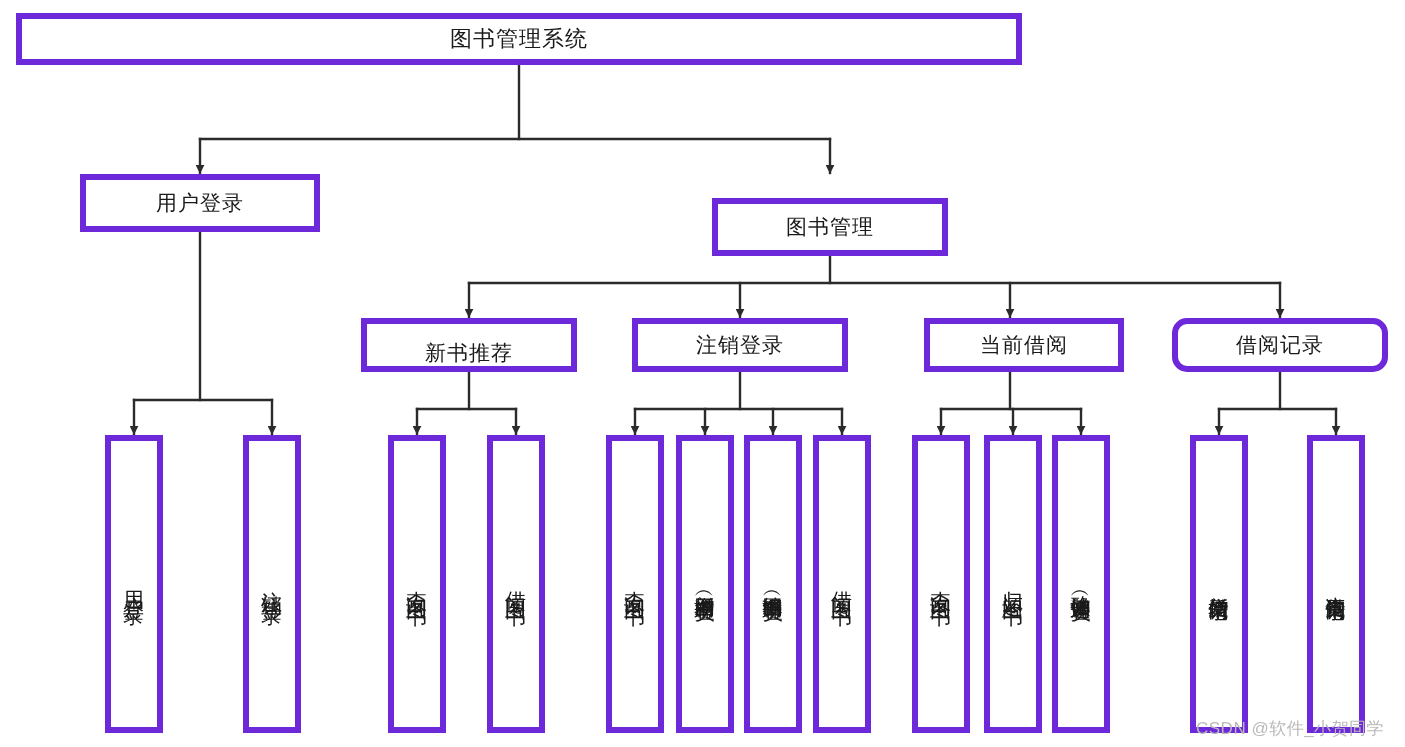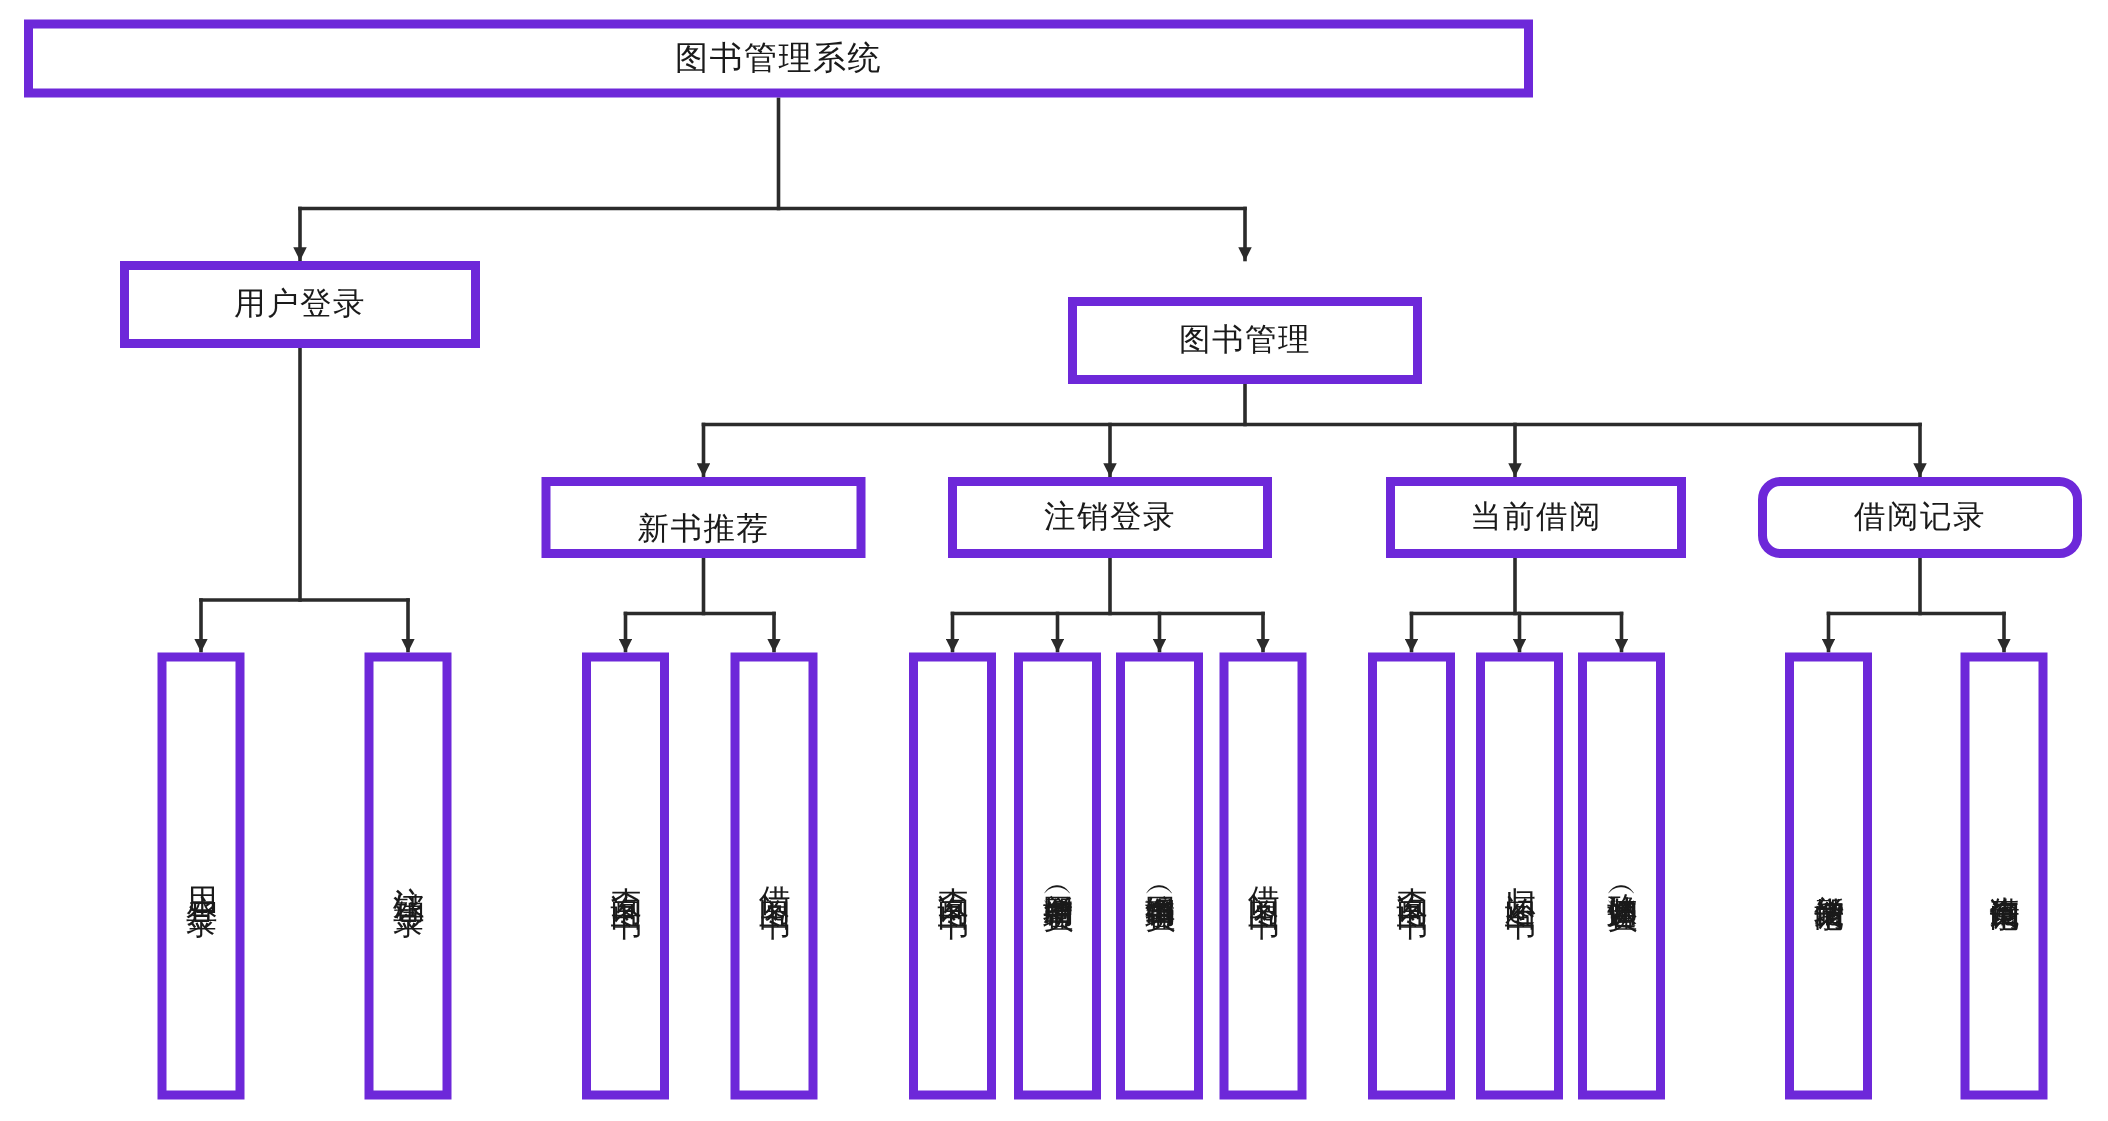--- a/index.html
+++ b/index.html
@@ -182,14 +182,15 @@
         <span class="node-label">确认归还（管理员）</span>
       </div>
       <div class="node vertical tight" style="left: 1190px; top: 435px; width: 58px; height: 298px;">
         <span class="node-label">新增借阅记录</span>
       </div>
       <div class="node vertical tight" style="left: 1307px; top: 435px; width: 58px; height: 298px;">
         <span class="node-label">查询借阅记录</span>
       </div>
     </div>
 
+  <div class="watermark" style="left: 1196px; top: 717px; color: rgb(185, 185, 185);">CSDN @软件_小贺同学</div>
 
 </div>
 
 </body></html>

